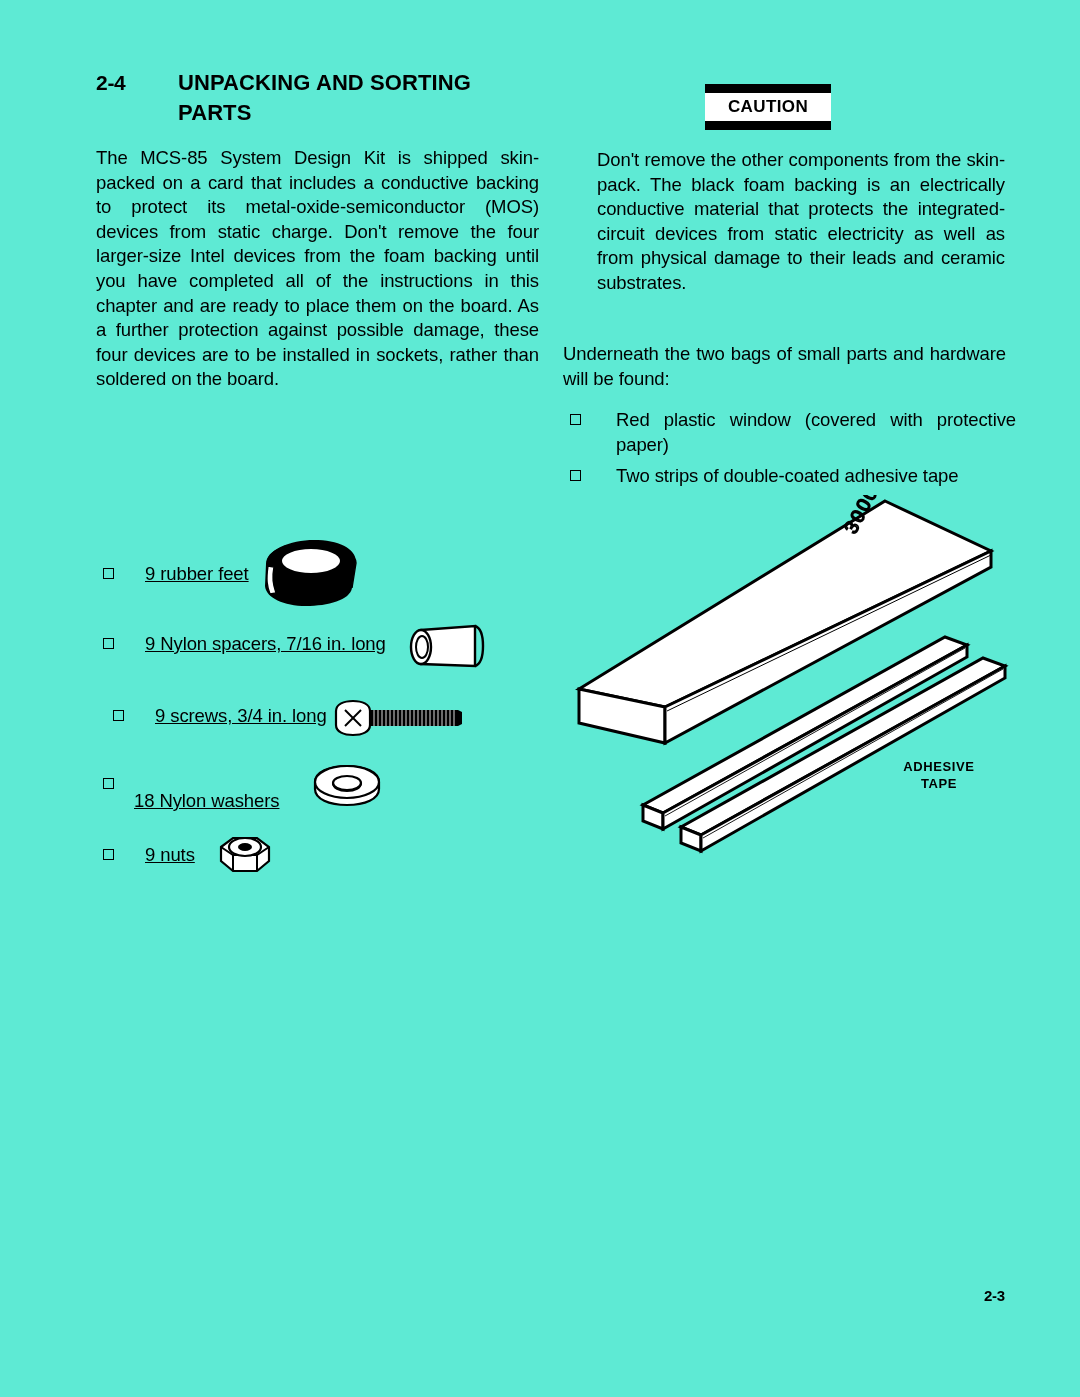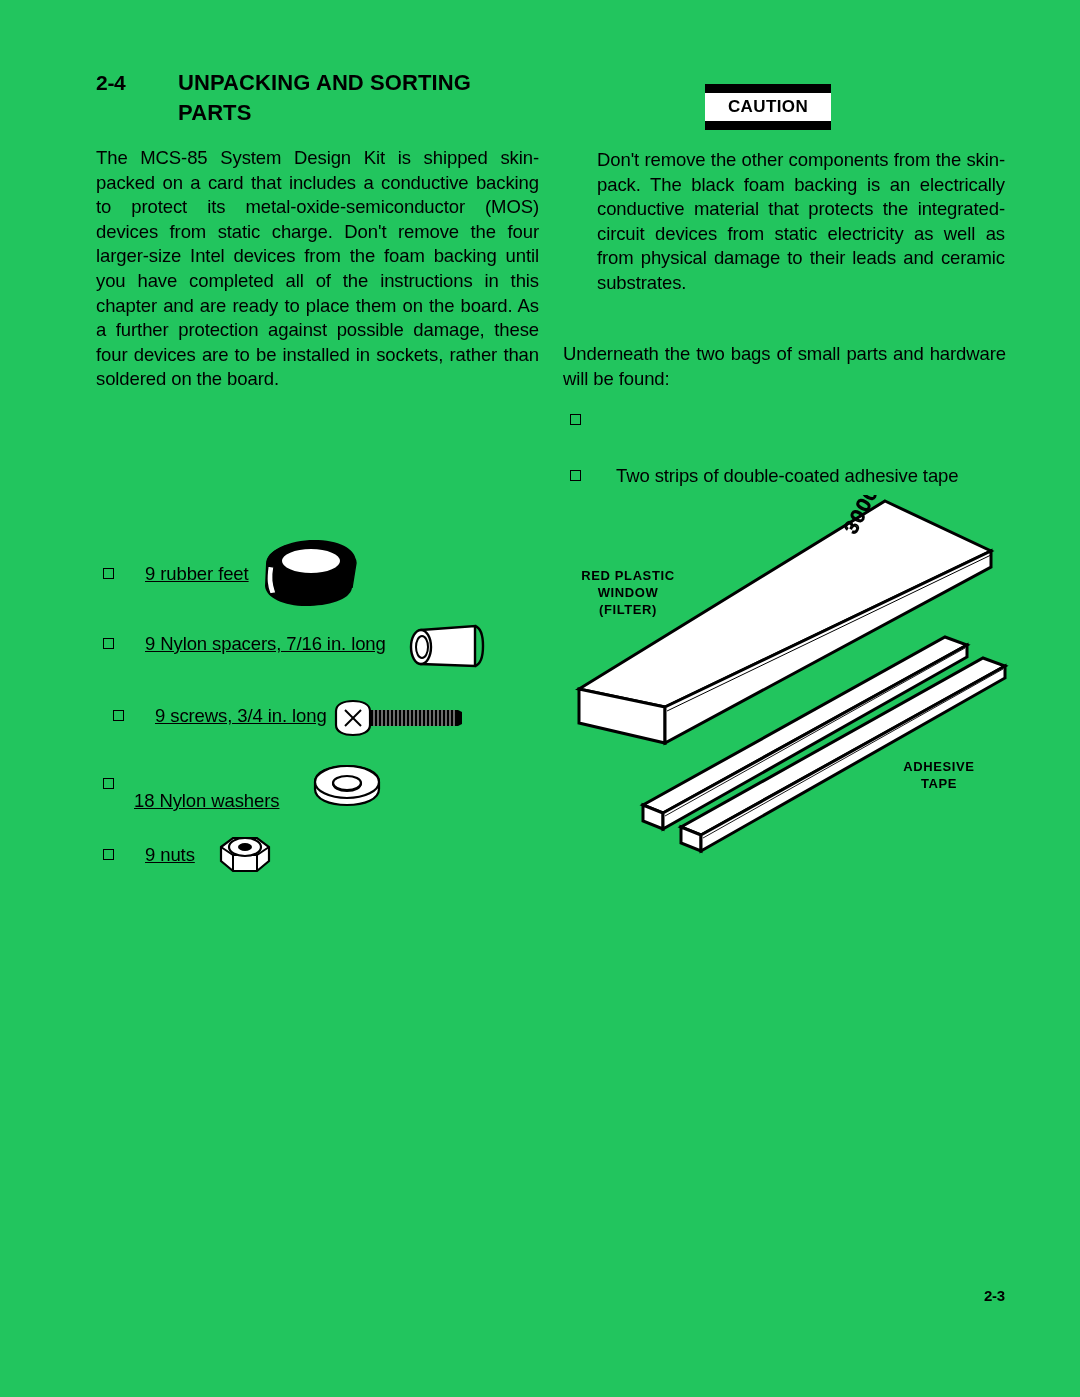--- a/index.html
+++ b/index.html
@@ -4,21 +4,21 @@
 <style>
   html, body {
     margin: 0;
     padding: 0;
     background: #ffffff;
   }
   .page {
     position: relative;
     width: 1080px;
     height: 1397px;
-    background: #22c55e;
+    background: #5eead4;
     color: #000000;
     font-family: "Liberation Sans", sans-serif;
     overflow: hidden;
   }
 
   
   .heading {
     position: absolute;
     left: 96px;
     top: 68px;
@@ -280,20 +280,21 @@
     <p class="body">Underneath the two bags of small parts and hardware will be found:</p>
   </div>
 
   <div id="para-caution">
     <p class="body">Don't remove the other components from the skin-pack. The black foam backing is an electrically conductive material that protects the integrated-circuit devices from static electricity as well as from physical damage to their leads and ceramic substrates.</p>
   </div>
 
   <div class="right-list">
     <div class="checkitem" style="top:408px;">
       <span class="checkbox"></span>
+      <span class="check-label wrap">Red plastic window (covered with protective paper)</span>
     </div>
     <div class="checkitem" style="top:464px;">
       <span class="checkbox"></span>
       <span class="check-label">Two strips of double-coated adhesive tape</span>
     </div>
   </div>
 
   <svg class="iso-art" width="470" height="400" viewBox="0 0 470 400">
 
     <g>
@@ -317,25 +318,20 @@
     </g>
 
     <g>
       <path d="M428 163 L450 171 L146 340 L126 332 Z" fill="#fff" stroke="#000" stroke-width="3"></path>
       <path d="M126 332 L146 340 L146 356 L126 348 Z" fill="#fff" stroke="#000" stroke-width="3"></path>
       <path d="M146 340 L450 171 L450 183 L146 356 Z" fill="#fff" stroke="#000" stroke-width="3"></path>
       <path d="M448 174 L148 343" fill="none" stroke="#000" stroke-width="0.9"></path>
     </g>
   </svg>
 
-  <div class="iso-label" id="label-filter">
-    <div>RED PLASTIC</div>
-    <div>WINDOW</div>
-    <div>(FILTER)</div>
-  </div>
 
   <div class="iso-label" id="label-tape">
     <div>ADHESIVE</div>
     <div>TAPE</div>
   </div>
 
   <div class="page-number">2-3</div>
 
 </div>
 

